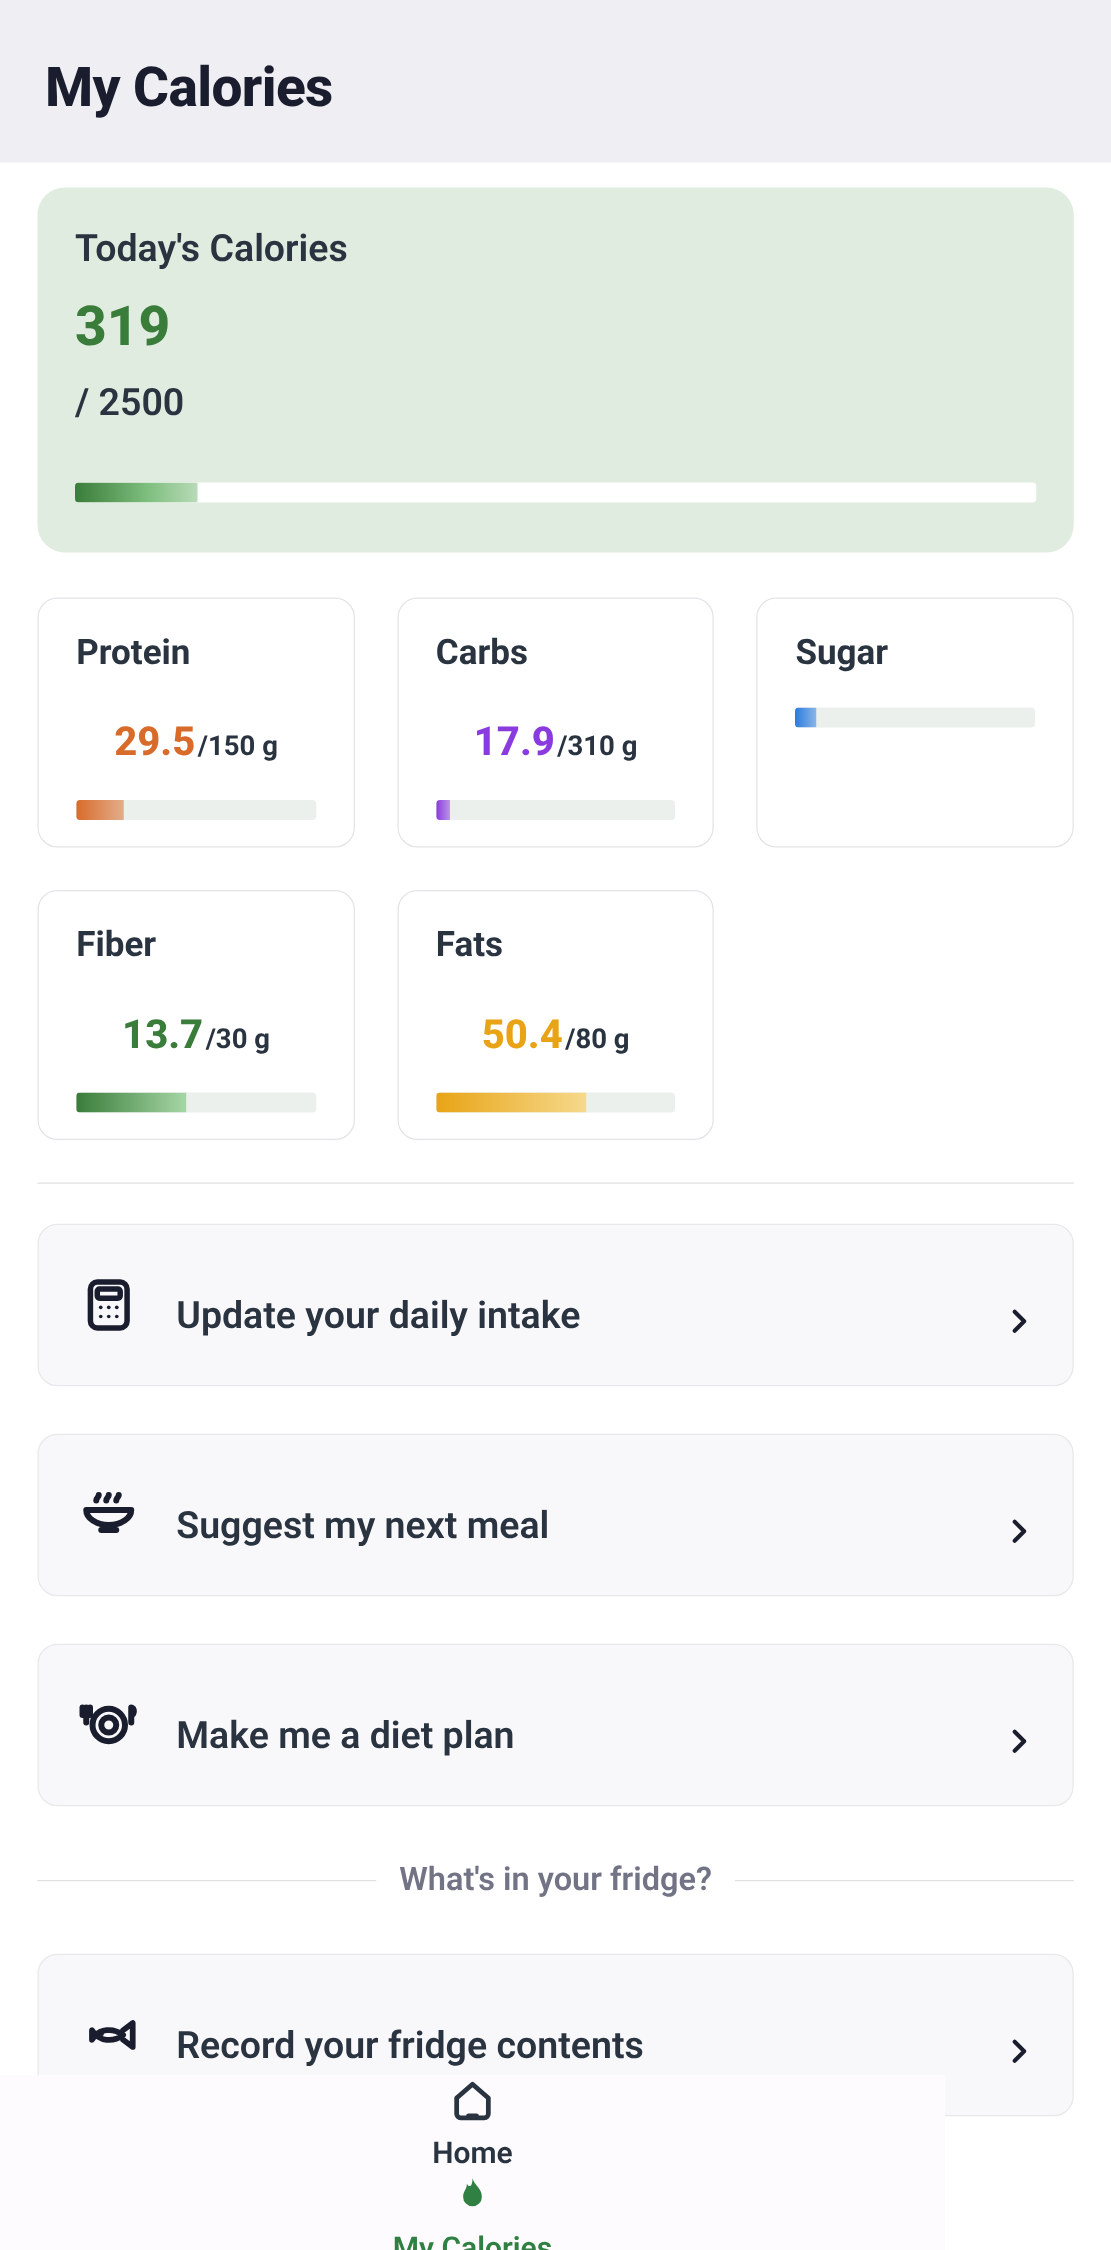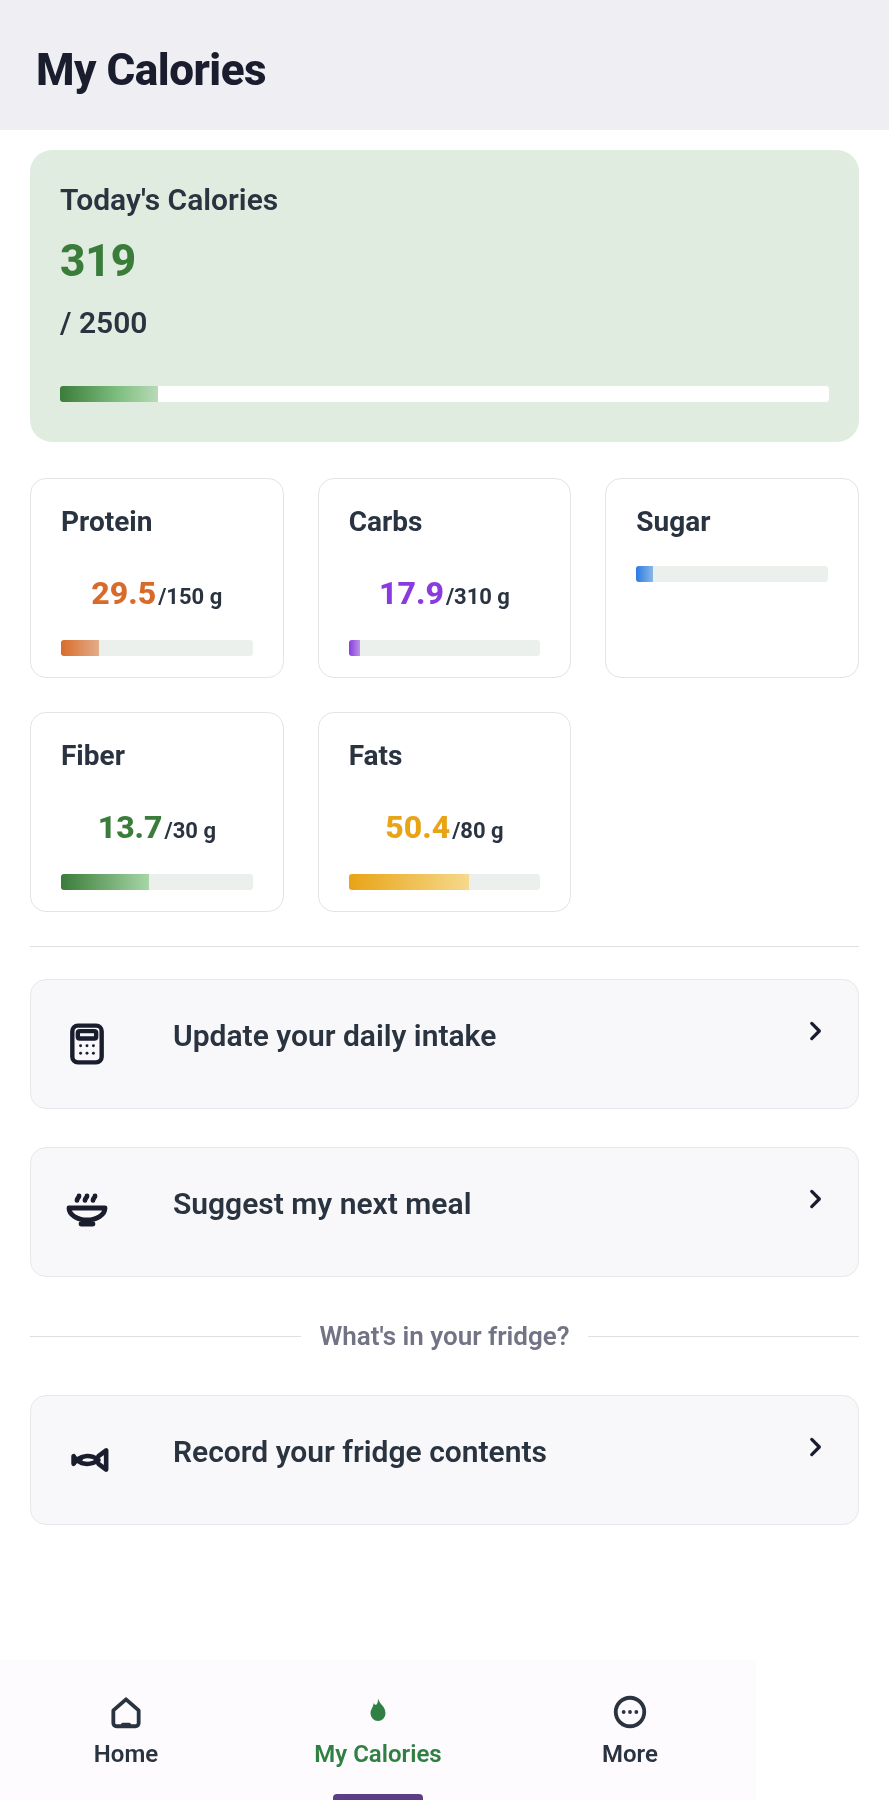--- a/index.html
+++ b/index.html
@@ -114,22 +114,22 @@
   flex-direction: column;
   gap: 38px;
   margin-top: 32px;
 }
 .action-card {
   background: #f8f8fa;
   border: 1px solid #e8e8ec;
   border-radius: 16px;
   padding: 38px 30px;
   display: flex;
-  align-items: flex-start;
-  gap: 60px;
+  align-items: flex-end;
+  gap: 28px;
   cursor: pointer;
 }
 .action-icon {
   width: 52px;
   height: 52px;
   display: flex;
   align-items: center;
   justify-content: center;
   flex-shrink: 0;
 }
@@ -162,20 +162,21 @@
 }
 
 .tabbar {
   position: fixed;
   bottom: 0;
   left: 0;
   width: 756px;
   height: 140px;
   background: #fdfbfe;
   display: flex;
+  flex-direction: column;
 }
 .tab {
   flex: 1;
   display: flex;
   flex-direction: column;
   align-items: center;
   justify-content: center;
   gap: 8px;
   position: relative;
   cursor: pointer;
@@ -300,20 +301,34 @@
             <path d="M8 4c0 1-1 1-1 2.2M12 4c0 1-1 1-1 2.2M16 4c0 1-1 1-1 2.2" stroke="#1a1d2e" stroke-width="2.4" fill="none" stroke-linecap="round" stroke-linejoin="round"></path>
             <path d="M3 10h18a9 6 0 0 1-18 0z" stroke="#1a1d2e" stroke-width="2.4" fill="none" stroke-linecap="round" stroke-linejoin="round"></path>
             <path d="M9 18h6" stroke="#1a1d2e" stroke-width="2.4" fill="none" stroke-linecap="round" stroke-linejoin="round"></path>
           </svg>
         </span>
         <span class="action-label">Suggest my next meal</span>
         <span class="chev"><svg viewBox="0 0 24 24" width="26" height="26">
             <path d="M9 5l7 7-7 7" stroke="#1a1d2e" stroke-width="3" fill="none" stroke-linecap="round" stroke-linejoin="round"></path>
           </svg></span>
       </div>
+      <div class="action-card">
+        <span class="action-icon">
+          <svg viewBox="0 0 24 24" width="48" height="48">
+            <circle cx="12" cy="12" r="6.5" stroke="#1a1d2e" stroke-width="2.4" fill="none" stroke-linecap="round" stroke-linejoin="round"></circle>
+            <circle cx="12" cy="12" r="3" stroke="#1a1d2e" stroke-width="2.4" fill="none" stroke-linecap="round" stroke-linejoin="round"></circle>
+            <path d="M3 5v6M4.5 5v3M1.5 5v3M1.5 8h3" stroke="#1a1d2e" stroke-width="2.4" fill="none" stroke-linecap="round" stroke-linejoin="round"></path>
+            <path d="M21 5v6M21 5c1.4 0 1.4 3 0 3" stroke="#1a1d2e" stroke-width="2.4" fill="none" stroke-linecap="round" stroke-linejoin="round"></path>
+          </svg>
+        </span>
+        <span class="action-label">Make me a diet plan</span>
+        <span class="chev"><svg viewBox="0 0 24 24" width="26" height="26">
+            <path d="M9 5l7 7-7 7" stroke="#1a1d2e" stroke-width="3" fill="none" stroke-linecap="round" stroke-linejoin="round"></path>
+          </svg></span>
+      </div>
     </div>
 
   <div class="fridge-sep">
     <div class="fridge-sep-line"></div>
     <span class="fridge-sep-text">What's in your fridge?</span>
     <div class="fridge-sep-line"></div>
   </div>
 
   <div class="actions" id="fridge-action">
       <div class="action-card">

